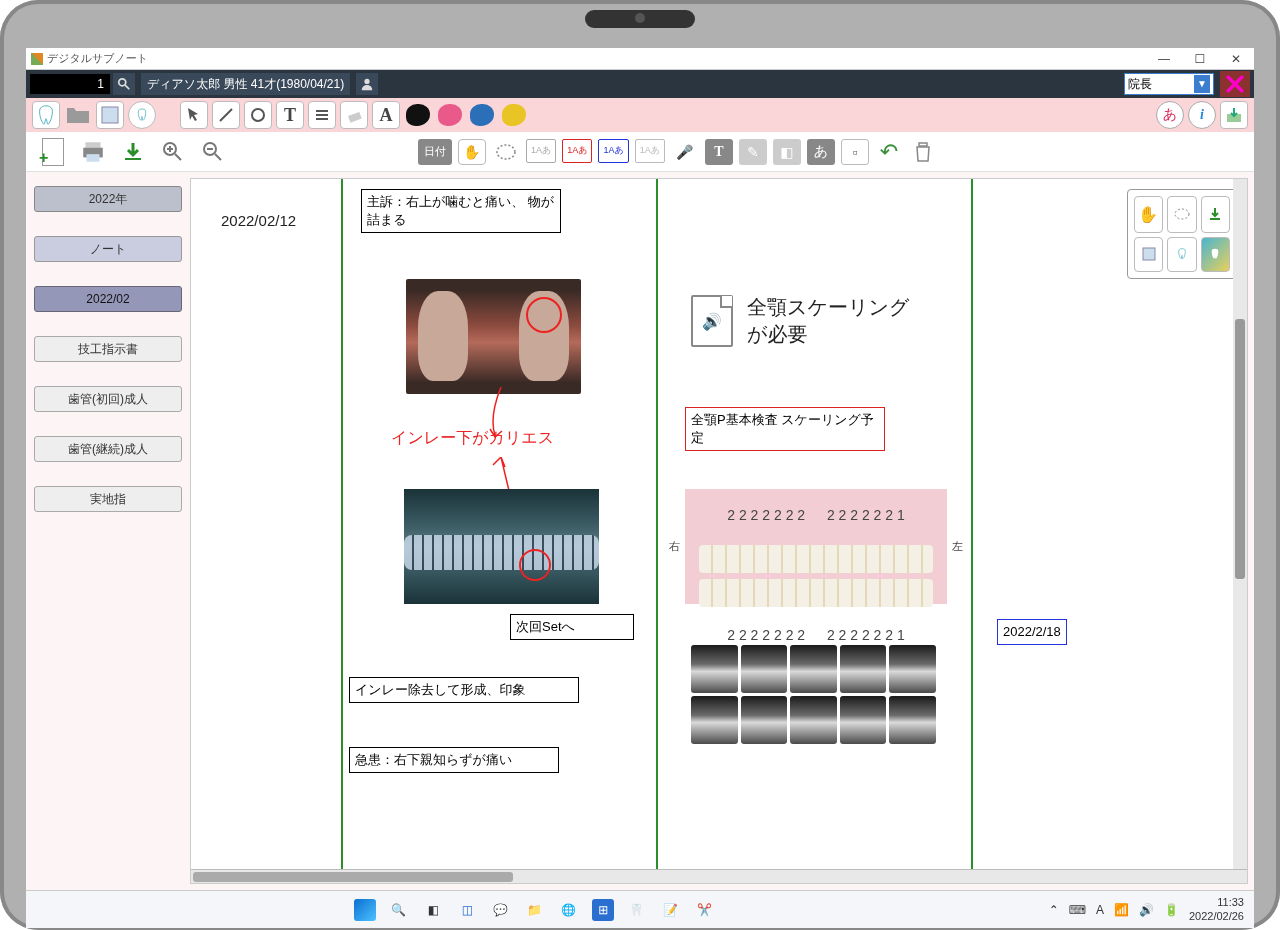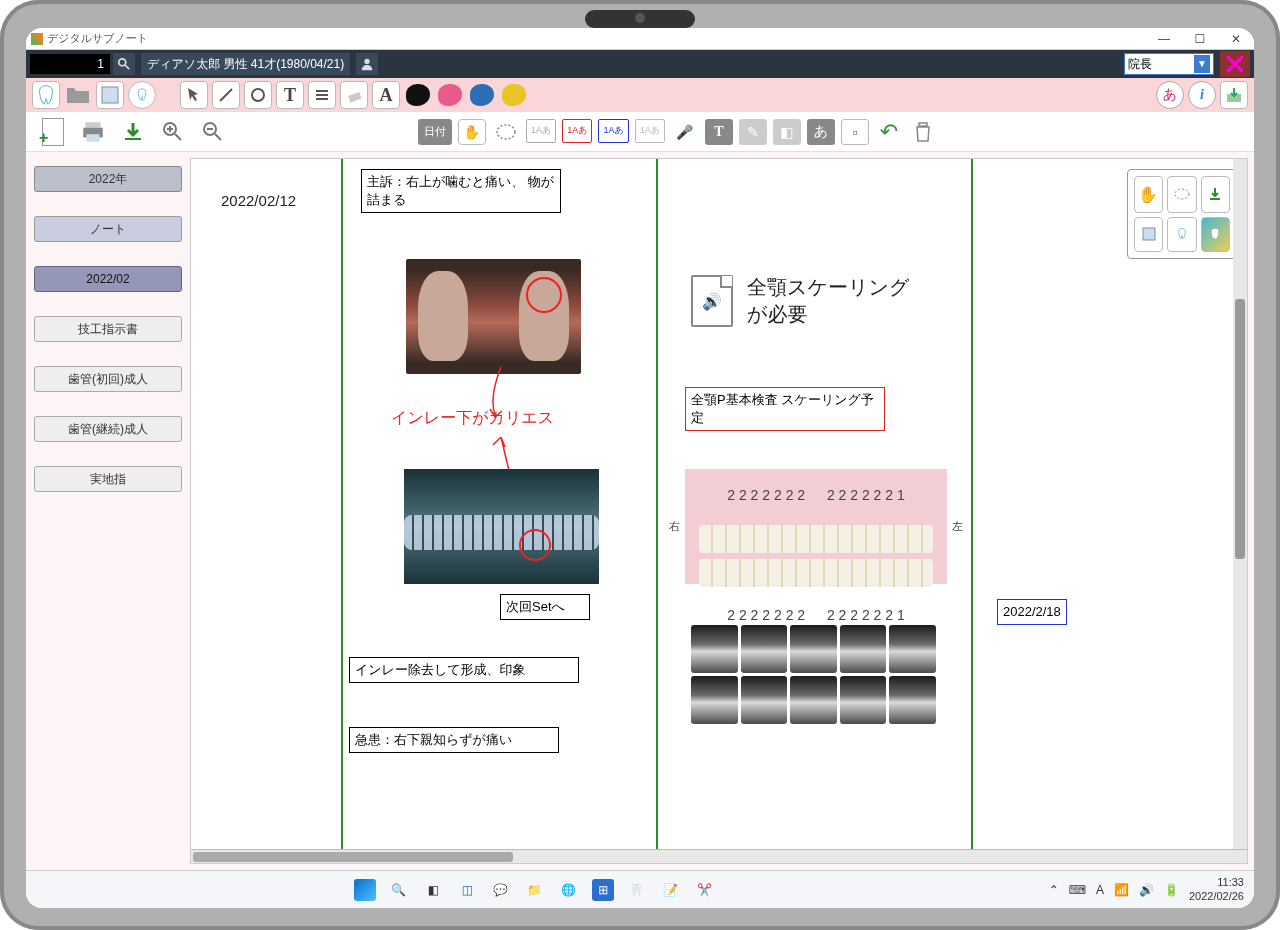--- a/index.html
+++ b/index.html
@@ -1,20 +1,20 @@
 <!DOCTYPE html>
 <html><head>
 <meta charset="utf-8">
 <style>
   * { box-sizing: border-box; margin: 0; padding: 0; }
   body { font-family: "Meiryo", "MS PGothic", sans-serif; background: #fff; width: 1280px; height: 930px; overflow: hidden; }
   .tablet-frame { width: 1280px; height: 930px; background: #b0b0b0; border-radius: 38px; padding: 28px 26px 22px 26px; position: relative; box-shadow: inset 0 0 0 4px #888;}
   .camera { position: absolute; top: 10px; left: 50%; transform: translateX(-50%); width: 110px; height: 18px; background: #333; border-radius: 12px; padding-top:3px;}
   .camera .lens { width: 10px; height: 10px; background: #555; border-radius: 50%; margin: 0 auto; }
-  .screen { width: 100%; height: 100%; background: #fff; border-radius: 16px; overflow: hidden; display: flex; flex-direction: column; position: relative;}
+  .screen { width: 100%; height: 100%; background: #fff; border-radius: 0; overflow: hidden; display: flex; flex-direction: column; position: relative; margin-top: 20px;}
   .titlebar { height: 22px; background: #fff; display: flex; align-items: center; font-size: 11px; color: #555; border-bottom: 1px solid #ccc; }
   .titlebar .pencil { width: 12px; height: 12px; background: linear-gradient(45deg,#7a5 50%,#d82 50%); margin-left:5px; margin-right:4px;}
   .win-controls { margin-left: auto; display: flex; }
   .win-btn { width: 36px; height: 22px; display: flex; align-items: center; justify-content: center; font-size: 12px; color: #444; }
   .infobar { height: 28px; background: #2a3540; display: flex; align-items: center; color: #fff; font-size: 12px; padding: 0 4px;}
   .patient-id { width: 80px; height: 20px; background: #000; color: #fff; text-align: right; padding-right: 6px; line-height: 20px; font-size: 12px; margin-right: 3px;}
   .search-btn { width: 22px; height: 22px; background: #39495a; display: flex; align-items:center; justify-content:center; margin-right:6px;}
   .patient-label { background: #39495a; padding: 2px 6px; height: 22px; line-height: 18px;}
   .portrait-btn { width: 22px; height: 22px; background: #39495a; margin-left:6px; display:flex;align-items:center;justify-content:center;}
   .role-select { margin-left: auto; height: 22px; width: 90px; background: #fff; color: #000; font-size: 12px; border:1px solid #3b7ed0; display:flex;align-items:center;padding:0 3px;}
@@ -303,21 +303,21 @@
               <path d="M20 0 Q 8 30 14 48 M9 42 l5 8 l7-6" fill="none" stroke="#e22" stroke-width="1.5"></path>
             </svg>
           <div class="hand-note hn1">インレー下がカリエス</div>
           <svg style="position:absolute;left:296px;top:278px;width:50px;height:110px">
               <path d="M6 8 l8-8 l4 10 M14 0 Q 28 60 40 104" fill="none" stroke="#e22" stroke-width="1.5"></path>
             </svg>
 
           <div class="xray"></div>
           <div class="xray-circle"></div>
 
-          <div class="txtbox" style="left:309px;top:435px;width:90px">次回Setへ</div>
+          <div class="txtbox" style="left:319px;top:435px;width:124px">次回Setへ</div>
           <div class="txtbox" style="left:158px;top:568px;width:210px">急患：右下親知らずが痛い</div>
           <div class="txtbox" style="left:158px;top:498px;width:230px">インレー除去して形成、印象</div>
 
           <div class="audio-block">
             <div class="audio-ico" style="position:relative">
               <div class="fold"></div>
               <span style="font-size:16px;color:#888">🔊</span>
             </div>
             <div class="hand-jp">全顎スケーリング
 が必要</div>

